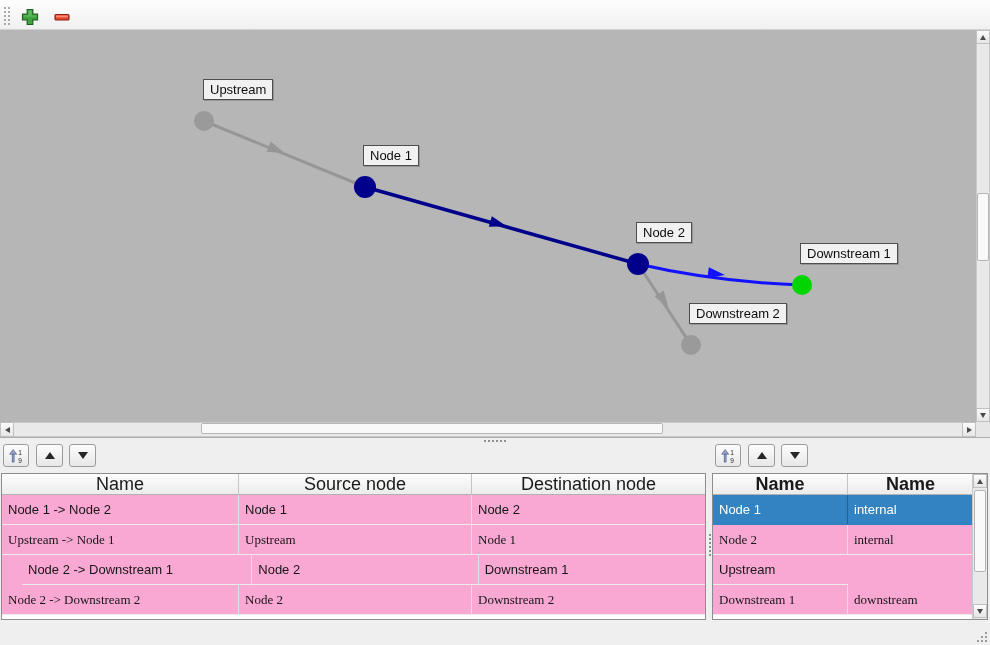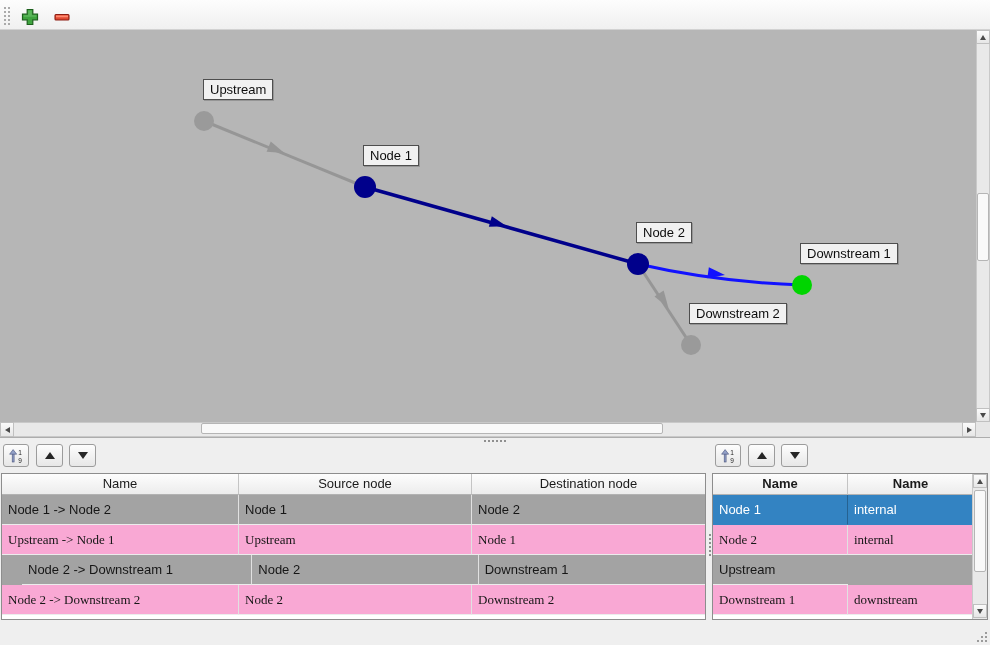--- a/index.html
+++ b/index.html
@@ -44,25 +44,25 @@
 
   
   .btn { position:absolute; top:444px; height:23px; border:1px solid #9c9c9c; border-radius:3px;
     background:linear-gradient(#fdfdfd,#e7e7e7); display:flex; align-items:center; justify-content:center; cursor:default; }
   .tri-up { width:0;height:0;border-left:5px solid transparent;border-right:5px solid transparent;border-bottom:7px solid #262626; }
   .tri-down { width:0;height:0;border-left:5px solid transparent;border-right:5px solid transparent;border-top:7px solid #262626; }
 
   
   .table { position:absolute; top:473px; background:#ffffff; border:1px solid #8d8d8d; overflow:hidden; }
   .thead { display:flex; height:21px; }
-  .th { height:21px; line-height:20px; text-align:center; font-size:13px; color:#1a1a1a;
+  .th { height:21px; line-height:20px; text-align:center; font-size:18px; color:#1a1a1a;
     background:linear-gradient(#fdfdfd,#ececec); border-right:1px solid #c4c4c4; border-bottom:1px solid #b2b2b2; }
   .th:last-child { border-right:none;text-align:center; }
   .table-nodes .th { font-weight:bold; }
-  .tr { display:flex; height:30px; background:#a3a3a3; }
+  .tr { display:flex; height:30px; background:#f9a8d4; }
   .tr.alt { background:#f9a8d4;font-family:Liberation Serif, serif; }
   .td { line-height:29px; padding-left:6px; font-size:13px; color:#161616;
     border-right:1px solid #e1e1e1; border-bottom:1px solid #ececec; overflow:hidden; white-space:nowrap; }
   .td:last-child { border-right:none; }
   .tr.sel { background:var(--sel,#3383c2); }
   .tr.sel .td { color:#ffffff; border-right-color:rgba(0,0,0,0.25); border-bottom-color:transparent; }
 
   
   .nt-sb { position:absolute; right:0; top:0; width:15px; height:145px; background:#e9e9e9; border-left:1px solid #c9c9c9; }
 

